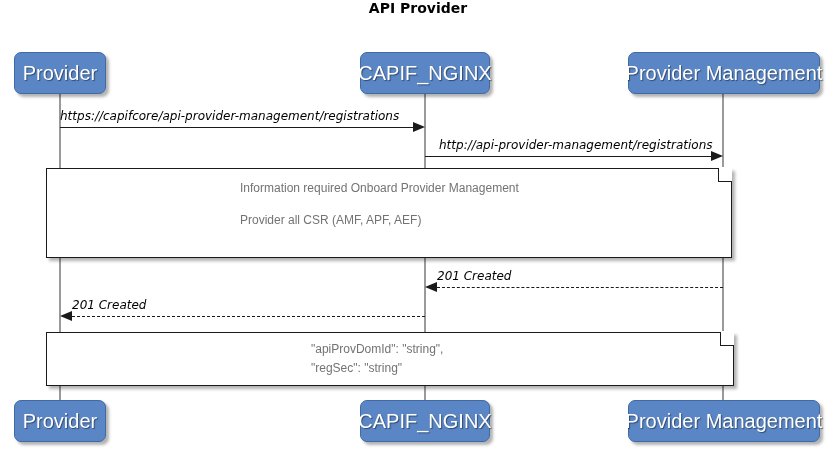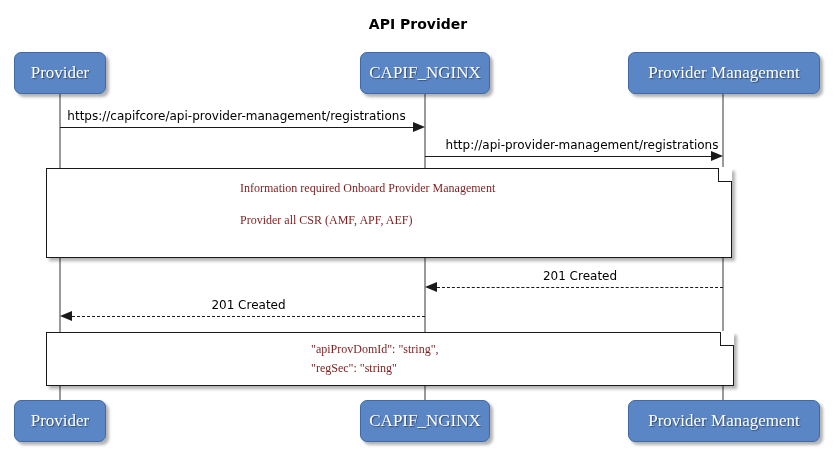--- a/index.html
+++ b/index.html
@@ -15,21 +15,21 @@
     width: 836px;
     height: 474px;
     background: #ffffff;
     overflow: hidden;
   }
 
   
   .diagram-title {
     position: absolute;
     left: 0;
-    top: 16px;
+    top: 0;
     width: 836px;
     text-align: center;
     font-family: "DejaVu Sans", sans-serif;
     font-size: 14px;
     font-weight: bold;
     color: #000000;
     letter-spacing: 0px;
   }
 
   
@@ -48,22 +48,22 @@
     background: #5a86c6;
     border: 1px solid #3f6aa6;
     border-radius: 7px;
     box-shadow: 3px 3px 3px rgba(0,0,0,0.30);
     display: flex;
     align-items: center;
     justify-content: center;
     box-sizing: border-box;
   }
   .actor-label {
-    font-family: Liberation Serif, serif;
-    font-size: 17px;
+    font-family: Liberation Sans, sans-serif;
+    font-size: 20px;
     color: #ffffff;
     white-space: nowrap;
     text-shadow: 1px 1px 1px rgba(0,0,0,0.45);
   }
 
   
   .msg {
     position: absolute;
     height: 0;
   }
@@ -91,21 +91,21 @@
   .arrow-head.left {
     border-right: 12px solid #1a1a1a;
   }
   .msg-label {
     position: absolute;
     bottom: 4px;
     font-family: "DejaVu Sans", sans-serif;
     font-size: 12px;
     color: #000000;
     white-space: nowrap;
-    text-align: center;
+    font-style: italic;
   }
 
   
   .note {
     position: absolute;
     background: #ffffff;
     border: 1.4px solid #1a1a1a;
     box-shadow: 3px 3px 3px rgba(0,0,0,0.30);
     box-sizing: border-box;
   }
@@ -124,23 +124,23 @@
     position: absolute;
     left: -1px;
     top: -1px;
     width: 0;
     height: 0;
     border-left: 14px solid transparent;
     border-top: 14px solid #ffffff;
   }
   .note-text {
     position: absolute;
-    font-family: Liberation Serif, serif;
+    font-family: Liberation Sans, sans-serif;
     font-size: 12px;
-    color: #7f1d1d;
+    color: #737373;
     white-space: nowrap;
   }
 
   
   .footer-credit {
     position: absolute;
     right: 8px;
     top: 450px;
     font-family: "Liberation Sans", sans-serif;
     font-size: 12.5px;

